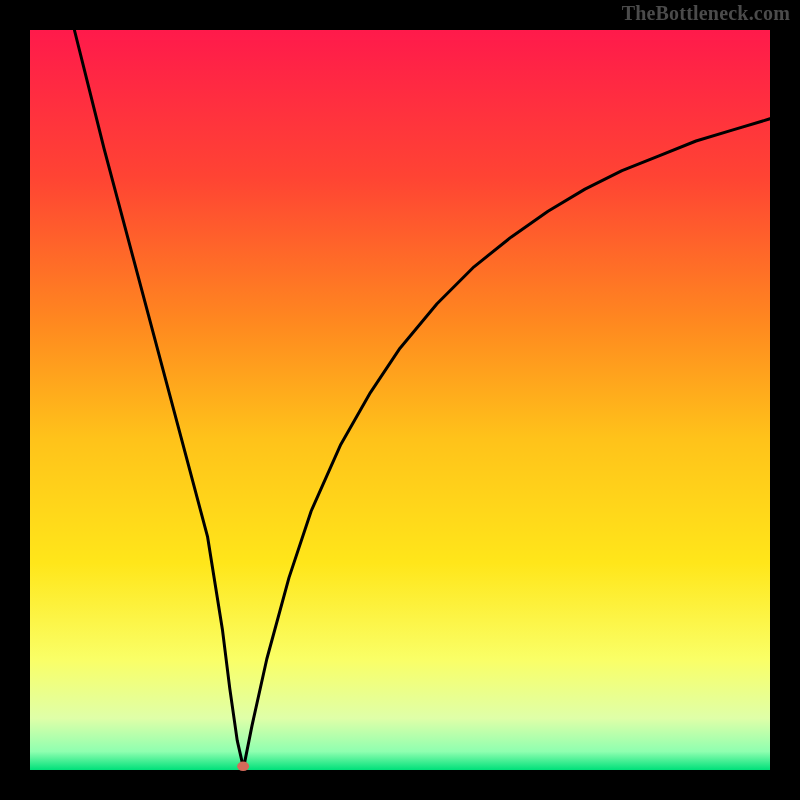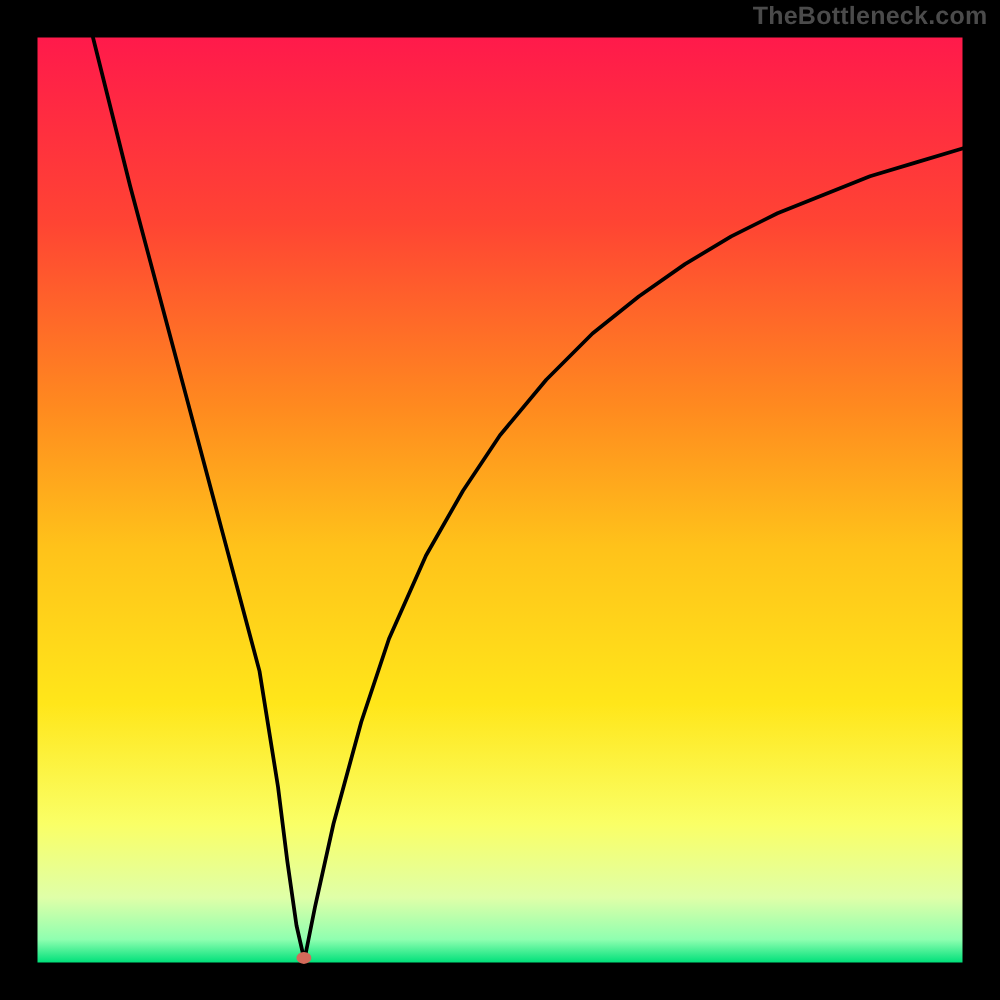--- a/index.html
+++ b/index.html
@@ -8,20 +8,21 @@
     width: 800px;
     height: 800px;
     background: #000;
     font-family: Arial, Helvetica, sans-serif;
     overflow: hidden;
   }
   .canvas-wrap {
     position: relative;
     width: 800px;
     height: 584px;
+    font-family: Liberation Serif, serif;
   }
   svg.plot {
     position: absolute;
     top: 0;
     left: 0;
     width: 800px;
     height: 800px;
     display: block;
   }
   .watermark {

